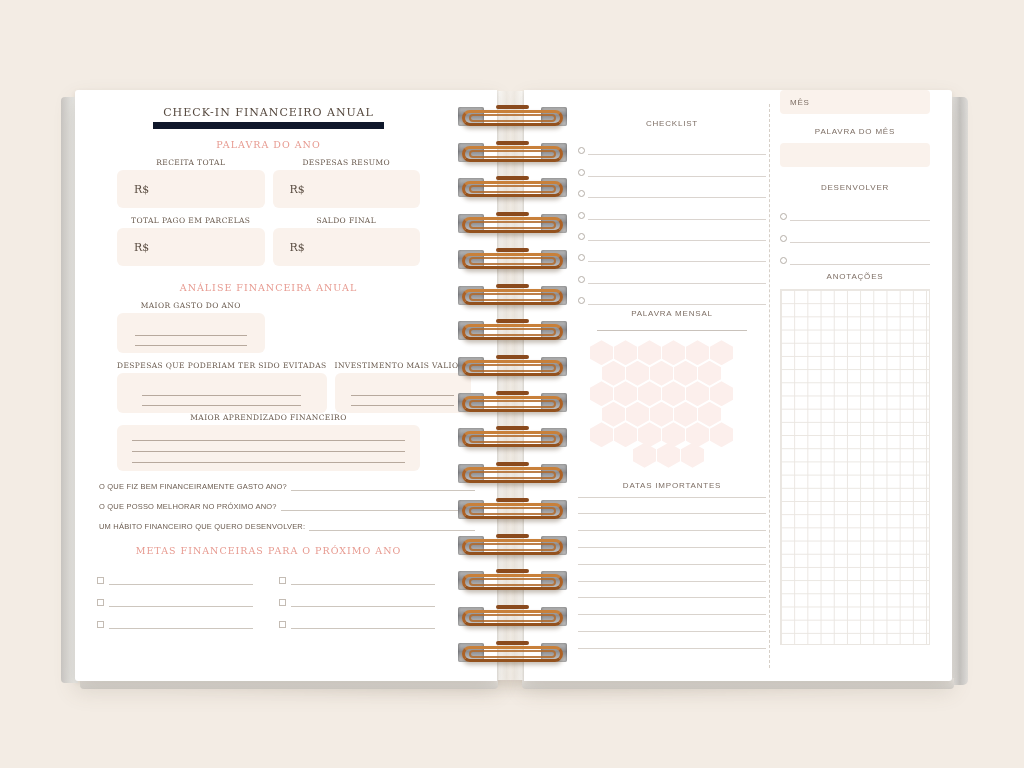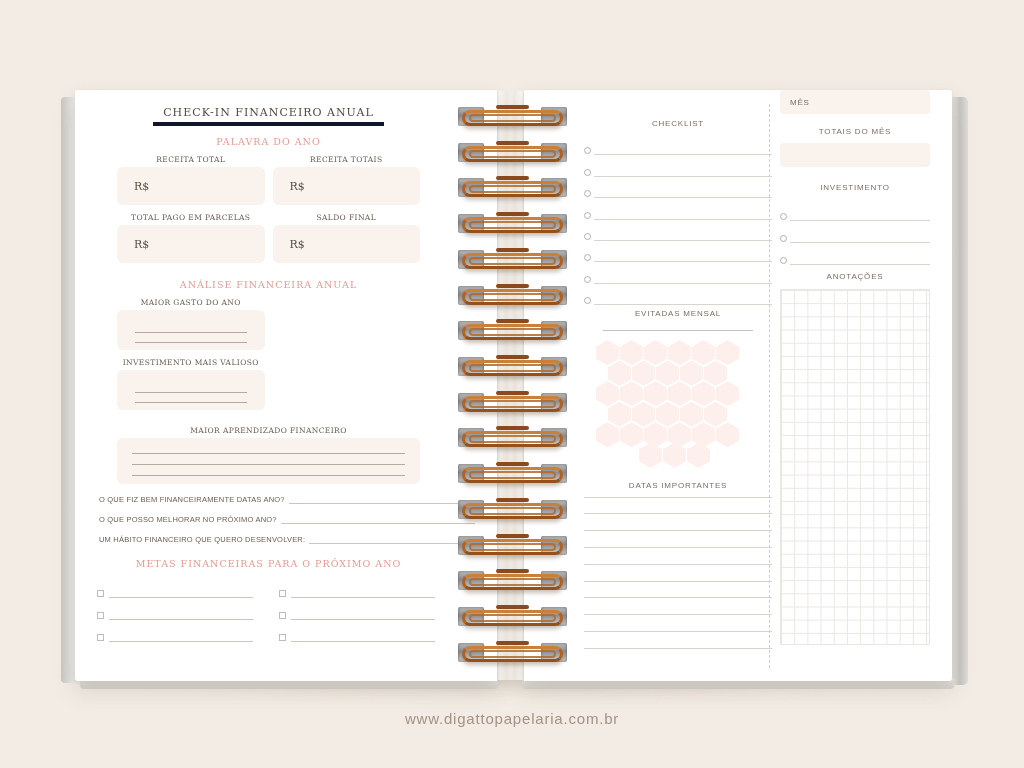--- a/index.html
+++ b/index.html
@@ -28,21 +28,21 @@
     background:linear-gradient(90deg,#d6d2cc 0%,#faf8f5 16%,#efeae3 38%,#f4efe9 50%,#efeae3 62%,#faf8f5 84%,#d6d2cc 100%); }
 
   .page { position:absolute; top:90px; height:591px; background:#ffffff; z-index:4;
     box-shadow:0 10px 22px rgba(100,84,66,.16), 0 2px 5px rgba(100,84,66,.10); }
   .page-left  { left:75px;  width:422px; border-radius:3px 0 0 3px;
     padding:0 77px 0 42px; font-family:"DejaVu Serif", serif; }
   .page-right { left:524px; width:428px; border-radius:0 3px 3px 0; }
 
   
   .lp-title { display:table; margin:16px auto 0; font-size:11px; letter-spacing:1px;
-    padding:0 10px 3px; border-bottom:4px solid #0f172a; color:#55483e; white-space:nowrap; }
+    padding:0 10px 3px; border-bottom:7px solid #0f172a; color:#55483e; white-space:nowrap; }
   .pink-h { text-align:center; color:#e79a90; font-size:9.5px; letter-spacing:1px; }
   .h-resumo { margin-top:10px; }
   .h-analise { margin-top:16px; }
   .h-reflexoes { margin-top:16px; }
   .h-metas { margin-top:14px; }
 
   .grid2 { display:grid; grid-template-columns:1fr 1fr; column-gap:8px; }
   .f-label { margin-top:8px; text-align:center; font-size:7.5px; letter-spacing:.4px; color:#6b5c50; white-space:nowrap; }
   .rs-box { margin-top:3px; height:38px; background:#faf2ec; border-radius:6px;
     display:flex; align-items:center; padding-left:17px; font-size:11px; color:#5a4d42; }
@@ -60,21 +60,21 @@
   .qrow .q-label { font-size:7.5px; color:#6b5c50; letter-spacing:.2px; white-space:nowrap; }
   .qrow .q-line { flex:1; border-bottom:1px solid #cdc6be; margin-left:4px; }
 
   .metas-grid { display:grid; grid-template-columns:1fr 1fr; column-gap:26px;
     margin:7px -15px 0 -20px; }
   .meta-row { display:flex; align-items:flex-end; height:22px; }
   .meta-box { width:7px; height:7px; border:1px solid #c4bcb4; margin-bottom:1px; }
   .meta-line { flex:1; border-bottom:1px solid #cdc6be; margin-left:5px; }
 
   
-  .rp-col-main { position:absolute; left:60px; top:0; width:188px; }
+  .rp-col-main { position:absolute; left:54px; top:0; width:188px; }
   .rp-divider { position:absolute; left:245px; top:14px; height:564px; border-left:1px dashed #d6cfc7; }
   .rp-col-side { position:absolute; left:256px; top:0; width:150px; }
   .rp-h { text-align:center; font-size:8px; letter-spacing:.8px; color:#7d6e64; }
 
   .cl-rows { margin-top:6px; }
   .cl-row { display:flex; align-items:flex-end; height:21.4px; }
   .cl-circle { width:7px; height:7px; border:1px solid #b5aea7; border-radius:50%; margin-bottom:1px; }
   .cl-line { flex:1; border-bottom:1px solid #dad4cf; margin-left:3px; }
 
   .h-tracker { margin-top:4px; }
@@ -144,21 +144,21 @@
     <div class="pink-h h-resumo">PALAVRA DO ANO</div>
 
     <div class="grid2">
       <div>
         <div class="f-label">RECEITA TOTAL</div>
         <div class="rs-box">
             <span>R$</span>
           </div>
       </div>
       <div>
-        <div class="f-label">RECEITA TOTAIS</div>
+        <div class="f-label">DESPESAS RESUMO</div>
         <div class="rs-box">
             <span>R$</span>
           </div>
       </div>
     </div>
     <div class="grid2">
       <div>
         <div class="f-label">TOTAL PAGO EM PARCELAS</div>
         <div class="rs-box">
             <span>R$</span>
@@ -178,39 +178,46 @@
       <div>
         <div class="f-label">MAIOR GASTO DO ANO</div>
         <div class="fbox">
             <div class="wline"></div>
             <div class="wline"></div>
           </div>
       </div>
     </div>
     <div class="grid2">
       <div>
+        <div class="f-label">DESPESAS QUE PODERIAM TER SIDO EVITADAS</div>
+        <div class="fbox">
+            <div class="wline"></div>
+            <div class="wline"></div>
+          </div>
+      </div>
+      <div>
         <div class="f-label">INVESTIMENTO MAIS VALIOSO</div>
         <div class="fbox">
             <div class="wline"></div>
             <div class="wline"></div>
           </div>
       </div>
     </div>
 
-    <div class="f-label" style="margin-top:16px;">MAIOR APRENDIZADO FINANCEIRO</div>
+    <div class="f-label" style="margin-top:0;">MAIOR APRENDIZADO FINANCEIRO</div>
     <div class="bigbox">
       <div class="wline"></div>
       <div class="wline"></div>
       <div class="wline"></div>
     </div>
 
 
     <div class="qwrap">
       <div class="qrow">
-        <span class="q-label">O QUE FIZ BEM FINANCEIRAMENTE DATAS ANO?</span>
+        <span class="q-label">O QUE FIZ BEM FINANCEIRAMENTE GASTO ANO?</span>
         <span class="q-line"></span>
       </div>
       <div class="qrow">
         <span class="q-label">O QUE POSSO MELHORAR NO PRÓXIMO ANO?</span>
         <span class="q-line"></span>
       </div>
       <div class="qrow">
         <span class="q-label">UM HÁBITO FINANCEIRO QUE QUERO DESENVOLVER:</span>
         <span class="q-line"></span>
       </div>
@@ -282,21 +289,21 @@
           <div class="cl-row">
           <span class="cl-circle"></span>
           <span class="cl-line"></span>
         </div>
           <div class="cl-row">
           <span class="cl-circle"></span>
           <span class="cl-line"></span>
         </div>
         </div>
 
-      <div class="rp-h h-tracker">EVITADAS MENSAL</div>
+      <div class="rp-h h-tracker">PALAVRA MENSAL</div>
       <div class="tracker-line"></div>
       <div class="hexgrid">
         <div class="hexrow">
             <span class="hex"></span>
             <span class="hex"></span>
             <span class="hex"></span>
             <span class="hex"></span>
             <span class="hex"></span>
             <span class="hex"></span>
           </div>
@@ -351,24 +358,24 @@
         </div>
     </div>
 
     <div class="rp-divider"></div>
 
     <div class="rp-col-side">
       <div class="mes-box">
         <span>MÊS</span>
       </div>
 
-      <div class="rp-h h-palavra">TOTAIS DO MÊS</div>
+      <div class="rp-h h-palavra">PALAVRA DO MÊS</div>
       <div class="palavra-box"></div>
 
-      <div class="rp-h h-prior">INVESTIMENTO</div>
+      <div class="rp-h h-prior">DESENVOLVER</div>
       <div class="prior-rows">
         <div class="prior-row">
           <span class="cl-circle"></span>
           <span class="cl-line"></span>
         </div>
       <div class="prior-row">
           <span class="cl-circle"></span>
           <span class="cl-line"></span>
         </div>
           <div class="prior-row">
@@ -490,14 +497,13 @@
     </div>
       <div class="ring">
       <span class="hole hole-l"></span>
       <span class="hole hole-r"></span>
       <span class="wire-back"></span>
       <span class="loop"></span>
       <span class="loop2"></span>
     </div>
     </div>
 
-  <div class="site-url">www.digattopapelaria.com.br</div>
 </div>
 
 </body></html>

